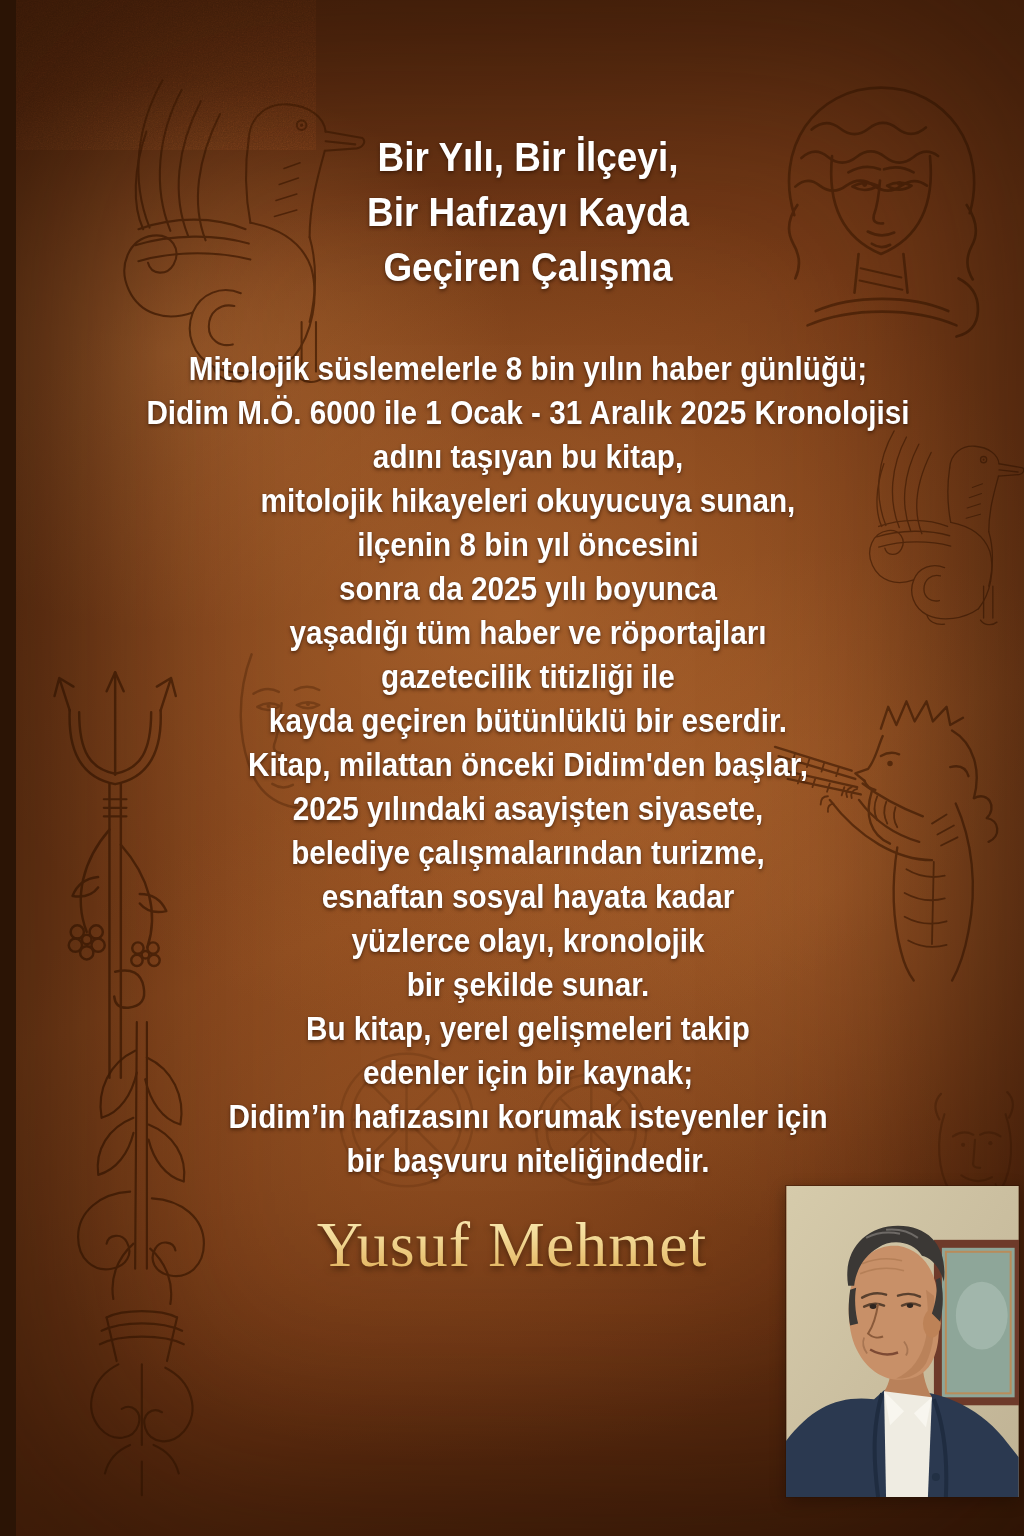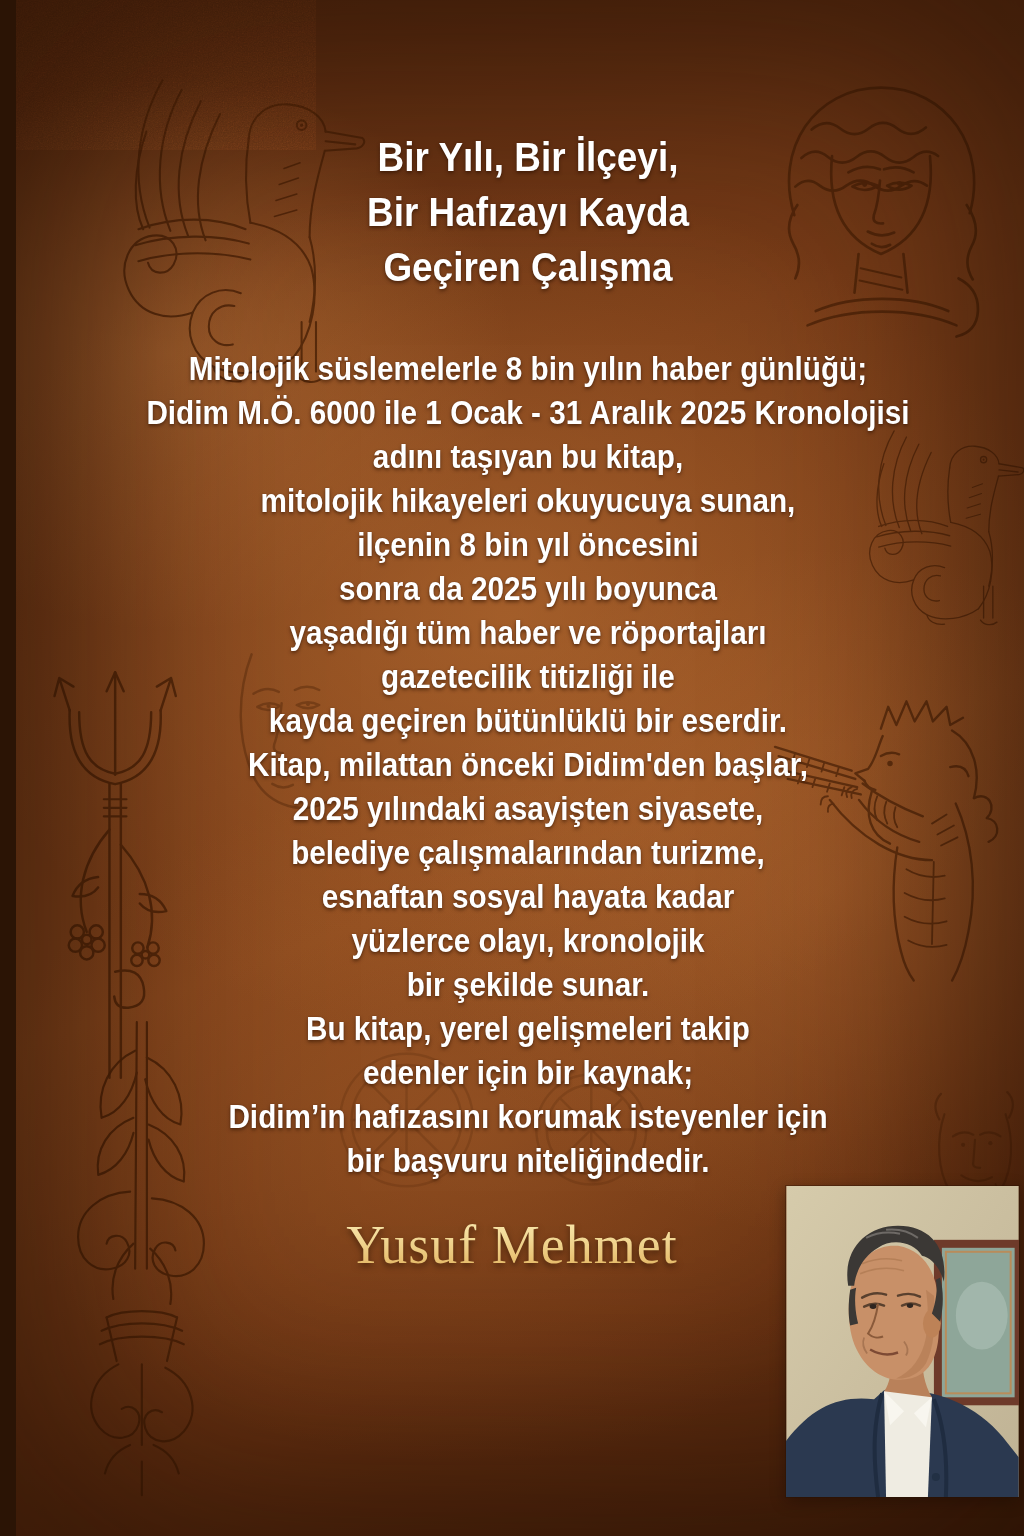--- a/index.html
+++ b/index.html
@@ -21,21 +21,21 @@
   .vignette{position:absolute;inset:0;z-index:4;pointer-events:none;
     box-shadow:inset 0 0 230px 70px rgba(26,9,0,.62);}
   .title-block{position:absolute;left:0;right:0;top:130px;z-index:5;text-align:center;transform:scaleX(.9);}
   .title-line{font-weight:bold;font-size:41px;line-height:55px;color:#fff;white-space:nowrap;
     text-shadow:0 2px 4px rgba(46,18,2,.65),0 0 1px rgba(60,24,4,.5);}
   .body-block{position:absolute;left:0;right:0;top:347px;z-index:5;text-align:center;transform:scaleX(.9);}
   .body-line{font-weight:bold;font-size:33px;line-height:44px;color:#fff;white-space:nowrap;
     text-shadow:0 2px 4px rgba(46,18,2,.6),0 0 1px rgba(60,24,4,.5);}
   .author-block{position:absolute;left:60px;width:872px;top:1198px;z-index:5;text-align:center;
     filter:drop-shadow(0 3px 3px rgba(30,12,0,.55));}
-  .author-line{font-family:"Liberation Serif", serif;font-size:54px;line-height:94px;letter-spacing:1px;
+  .author-line{font-family:"Liberation Serif", serif;font-size:64px;line-height:94px;letter-spacing:1px;
     background:linear-gradient(180deg,#fdf3c2 0%,#f4dd9c 38%,#e5ba68 72%,#c99f4b 100%);
     -webkit-background-clip:text;background-clip:text;color:transparent;white-space:nowrap;}
   .photo{position:absolute;left:770px;top:1186px;width:233px;height:311px;z-index:6;
     box-shadow:0 0 0 1px rgba(40,16,2,.35),0 4px 14px rgba(20,8,0,.4);}
   .photo svg{display:block;width:100%;height:100%;}
 </style>
 </head>
 <body>
 
 <div class="poster">

